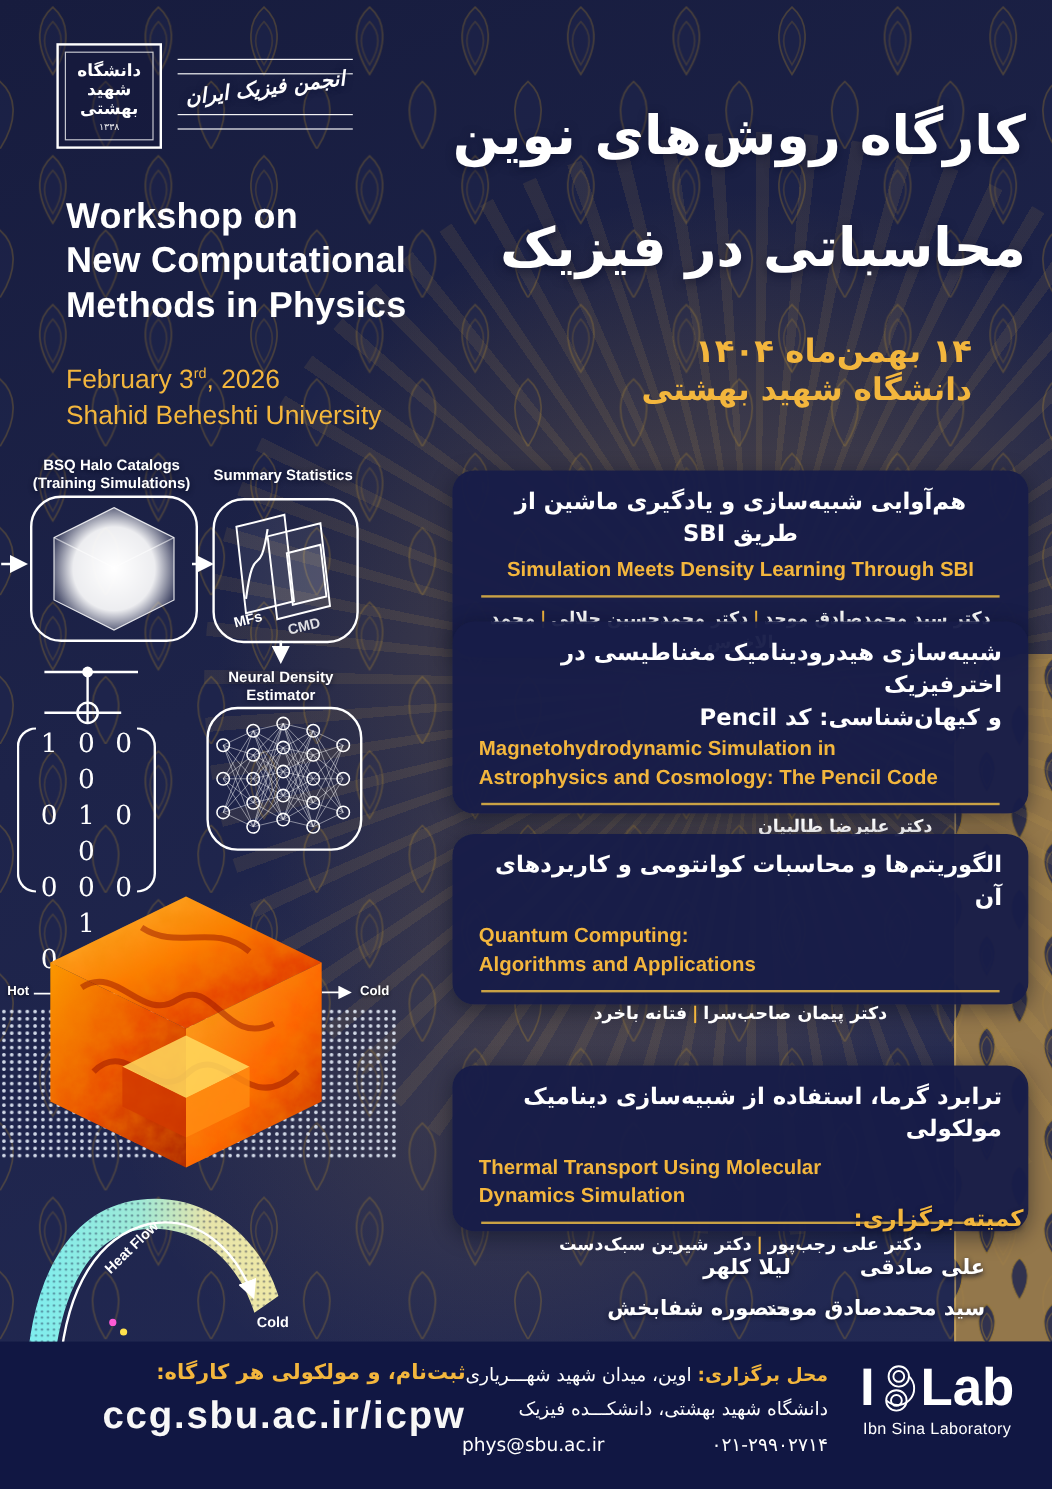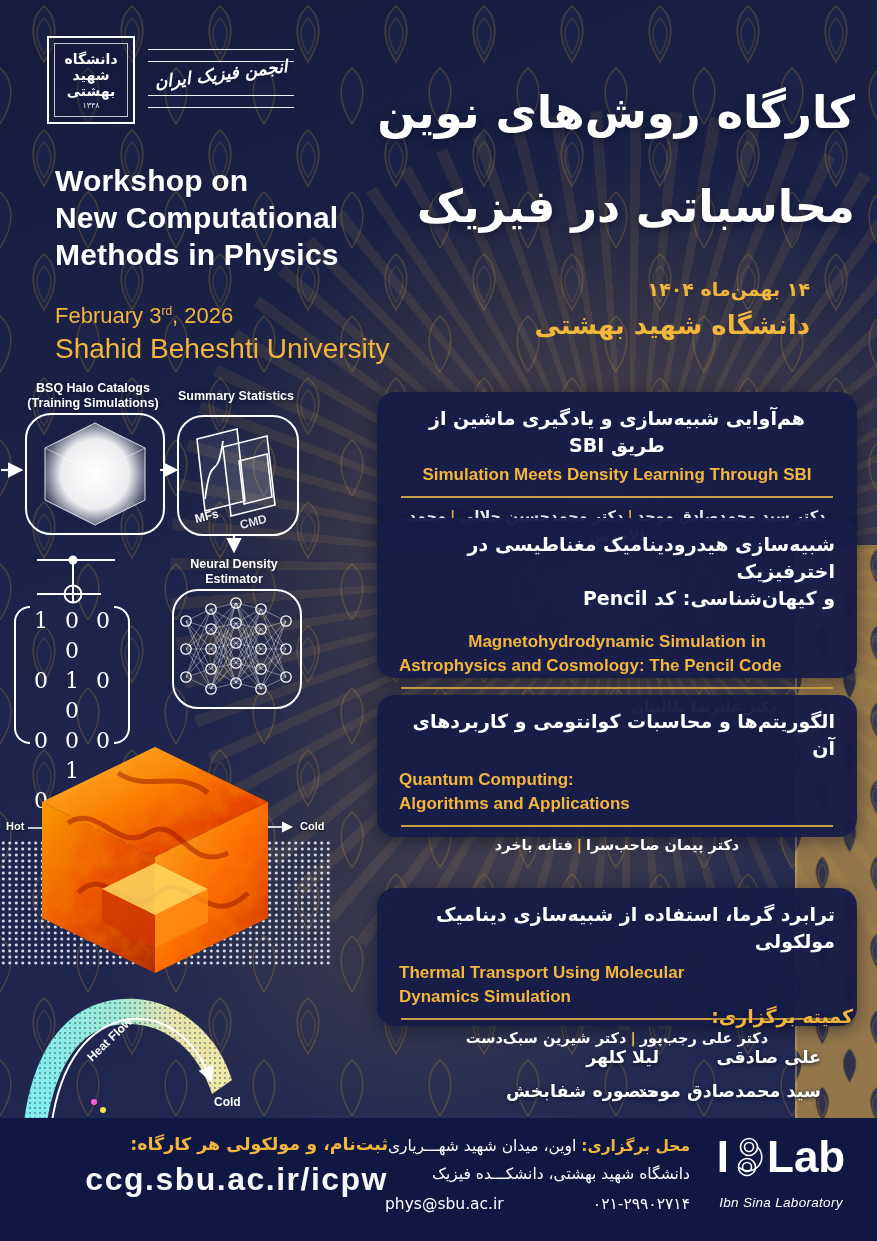--- a/index.html
+++ b/index.html
@@ -21,24 +21,24 @@
     display:flex;flex-direction:column;align-items:center;justify-content:center;text-align:center;background:rgba(20,24,58,.35);}
   .sbu-logo .l{font-size:14px;font-weight:bold;line-height:16px;}
   .sbu-logo .y{font-size:8px;margin-top:2px;opacity:.9;}
   .psi-logo{left:148px;top:40px;width:146px;height:78px;}
   .psi-logo .ln{position:absolute;left:0;right:0;height:1.4px;background:#fff;opacity:.95;}
   .psi-logo .cal{position:absolute;left:0;right:0;top:24px;text-align:center;font-size:17px;font-style:italic;font-weight:bold;
     transform:rotate(-7deg);text-shadow:0 0 6px rgba(23,28,62,.9),0 0 3px rgba(23,28,62,.9);}
   .title-en{left:55px;top:162px;font-size:30px;font-weight:600;line-height:37px;letter-spacing:.2px;}
   .date-en{left:55px;top:303px;font-size:22px;font-weight:500;color:#f3b63d;}
   .date-en sup{font-size:12px;}
-  .venue-en{left:55px;top:333px;font-size:28px;font-weight:500;color:#f3b63d;}
+  .venue-en{left:55px;top:333px;font-size:22px;font-weight:500;color:#f3b63d;}
   .title-fa{right:22px;top:66px;text-align:right;font-size:45px;line-height:94px;font-weight:bold;
     text-shadow:0 2px 8px rgba(10,14,40,.6);}
-  .date-fa{right:67px;top:278px;font-size:19px;font-weight:bold;color:#f3b63d;}
+  .date-fa{right:67px;top:278px;font-size:27px;font-weight:bold;color:#f3b63d;}
   .venue-fa{right:67px;top:310px;font-size:26px;font-weight:bold;color:#f3b63d;}
   
   .fig-label{font-size:12.5px;font-weight:bold;text-align:center;line-height:15px;text-shadow:0 1px 4px rgba(10,14,40,.9);}
   .round-box{border:2.5px solid #fff;border-radius:26px;}
   .matrix{left:14px;top:606px;width:116px;height:138px;display:flex;align-items:stretch;}
   .paren{width:14px;border:2.5px solid #fff;}
   .paren.l{border-right:none;border-radius:16px 0 0 16px;}
   .paren.r{border-left:none;border-radius:0 16px 16px 0;}
   .mrows{flex:1;display:flex;flex-direction:column;justify-content:space-around;text-align:center;
     font-family:"DejaVu Serif","Liberation Serif",serif;font-size:22px;word-spacing:10px;line-height:30px;}
@@ -65,21 +65,21 @@
   
   .footer{left:0;top:1118px;width:877px;height:123px;background:#111743;z-index:3;}
   .f-reg{position:absolute;left:36px;top:16px;width:352px;text-align:right;}
   .f-reg .lbl{font-size:17.5px;font-weight:bold;color:#f3b63d;}
   .f-reg .url{font-size:32px;font-weight:bold;letter-spacing:1.5px;margin-top:7px;color:#f7f7f7;}
   .f-mid{position:absolute;right:187px;top:14px;width:305px;text-align:right;font-size:15.5px;line-height:28px;}
   .f-mid .lbl{color:#f3b63d;font-weight:bold;}
   .f-contact{display:flex;direction:ltr;justify-content:space-between;margin-top:2px;}
   .islab{position:absolute;left:700px;top:16px;width:162px;text-align:center;}
   .islab .mark{display:flex;align-items:center;justify-content:center;gap:2px;font-weight:bold;font-size:44px;line-height:46px;}
-  .islab .sub{font-size:13.5px;margin-top:15px;letter-spacing:.3px;font-style:italic;}
+  .islab .sub{font-size:13.5px;margin-top:3px;letter-spacing:.3px;}
 </style>
 </head>
 <body>
 
 <div class="poster">
 
   <svg class="bg-svg" viewBox="0 0 877 1241" preserveAspectRatio="none">
     <defs>
       <pattern id="paisley" width="88" height="124" patternUnits="userSpaceOnUse">
         <g stroke="#93742f" stroke-width="1.4" fill="#20264e" opacity="0.9">
@@ -408,21 +408,21 @@
   <div class="abs z card" style="top:392px;height:156px;">
     <div class="t-fa fa">هم‌آوایی شبیه‌سازی و یادگیری ماشین از طریق SBI</div>
     <div class="t-en">Simulation Meets Density Learning Through SBI</div>
     <div class="div"></div>
     <div class="spk fa"><span class="spk-name">دکتر سید محمدصادق موحد</span><span class="spk-sep">|</span><span class="spk-name">دکتر محمدحسین جلالی</span><span class="spk-sep">|</span><span class="spk-name">محمد الاخرس</span></div>
   </div>
 
   <div class="abs z card" style="top:518px;height:160px;">
     <div class="t-fa fa right">شبیه‌سازی هیدرودینامیک مغناطیسی در اخترفیزیک</div>
     <div class="t-fa fa right">و کیهان‌شناسی: کد Pencil</div>
-    <div class="t-en left" style="margin-top:18px;text-align:center;">Magnetohydrodynamic Simulation in</div>
+    <div class="t-en left" style="margin-top:0;">Magnetohydrodynamic Simulation in</div>
     <div class="t-en left" style="margin-top:0;">Astrophysics and Cosmology: The Pencil Code</div>
     <div class="div"></div>
     <div class="spk fa right"><span class="spk-name">دکتر علیرضا طالبیان</span></div>
   </div>
 
   <div class="abs z card" style="top:695px;height:142px;">
     <div class="t-fa fa right">الگوریتم‌ها و محاسبات کوانتومی و کاربردهای آن</div>
     <div class="t-en left" style="margin-top:6px;">Quantum Computing:</div>
     <div class="t-en left" style="margin-top:0;">Algorithms and Applications</div>
     <div class="div"></div>

